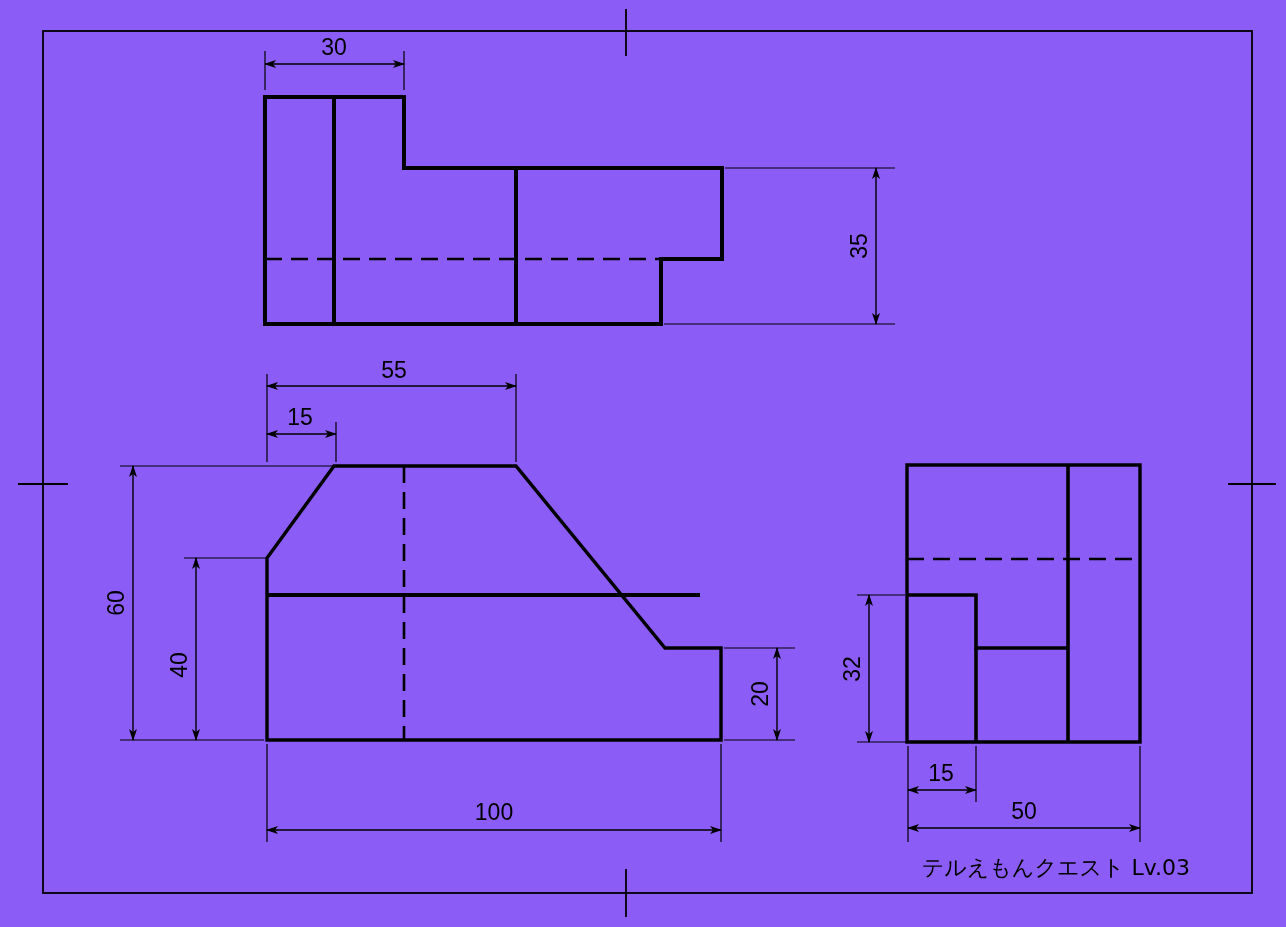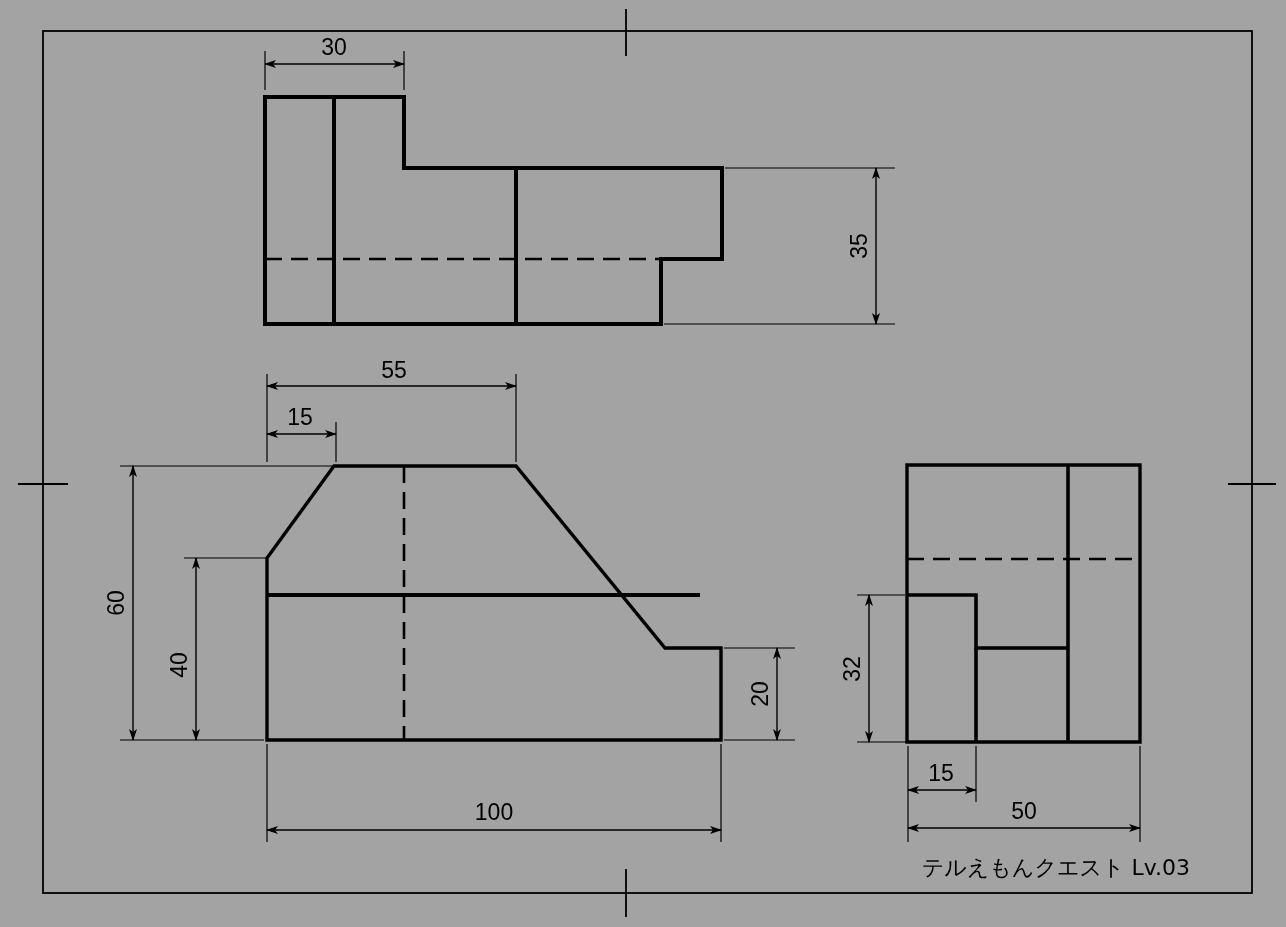--- a/index.html
+++ b/index.html
@@ -10,21 +10,21 @@
   body {
     width: 1286px;
     height: 927px;
     font-family: "Liberation Sans", "DejaVu Sans", sans-serif;
     overflow: hidden;
   }
   #drawing-root {
     position: relative;
     width: 1286px;
     height: 927px;
-    background: #a3a3a3;
+    background: #8b5cf6;
   }
   svg.sheet {
     display: block;
     width: 1286px;
     height: 927px;
   }
   .dim-text {
     font-family: "Liberation Sans", "DejaVu Sans", sans-serif;
     font-size: 23px;
     fill: #000000;

